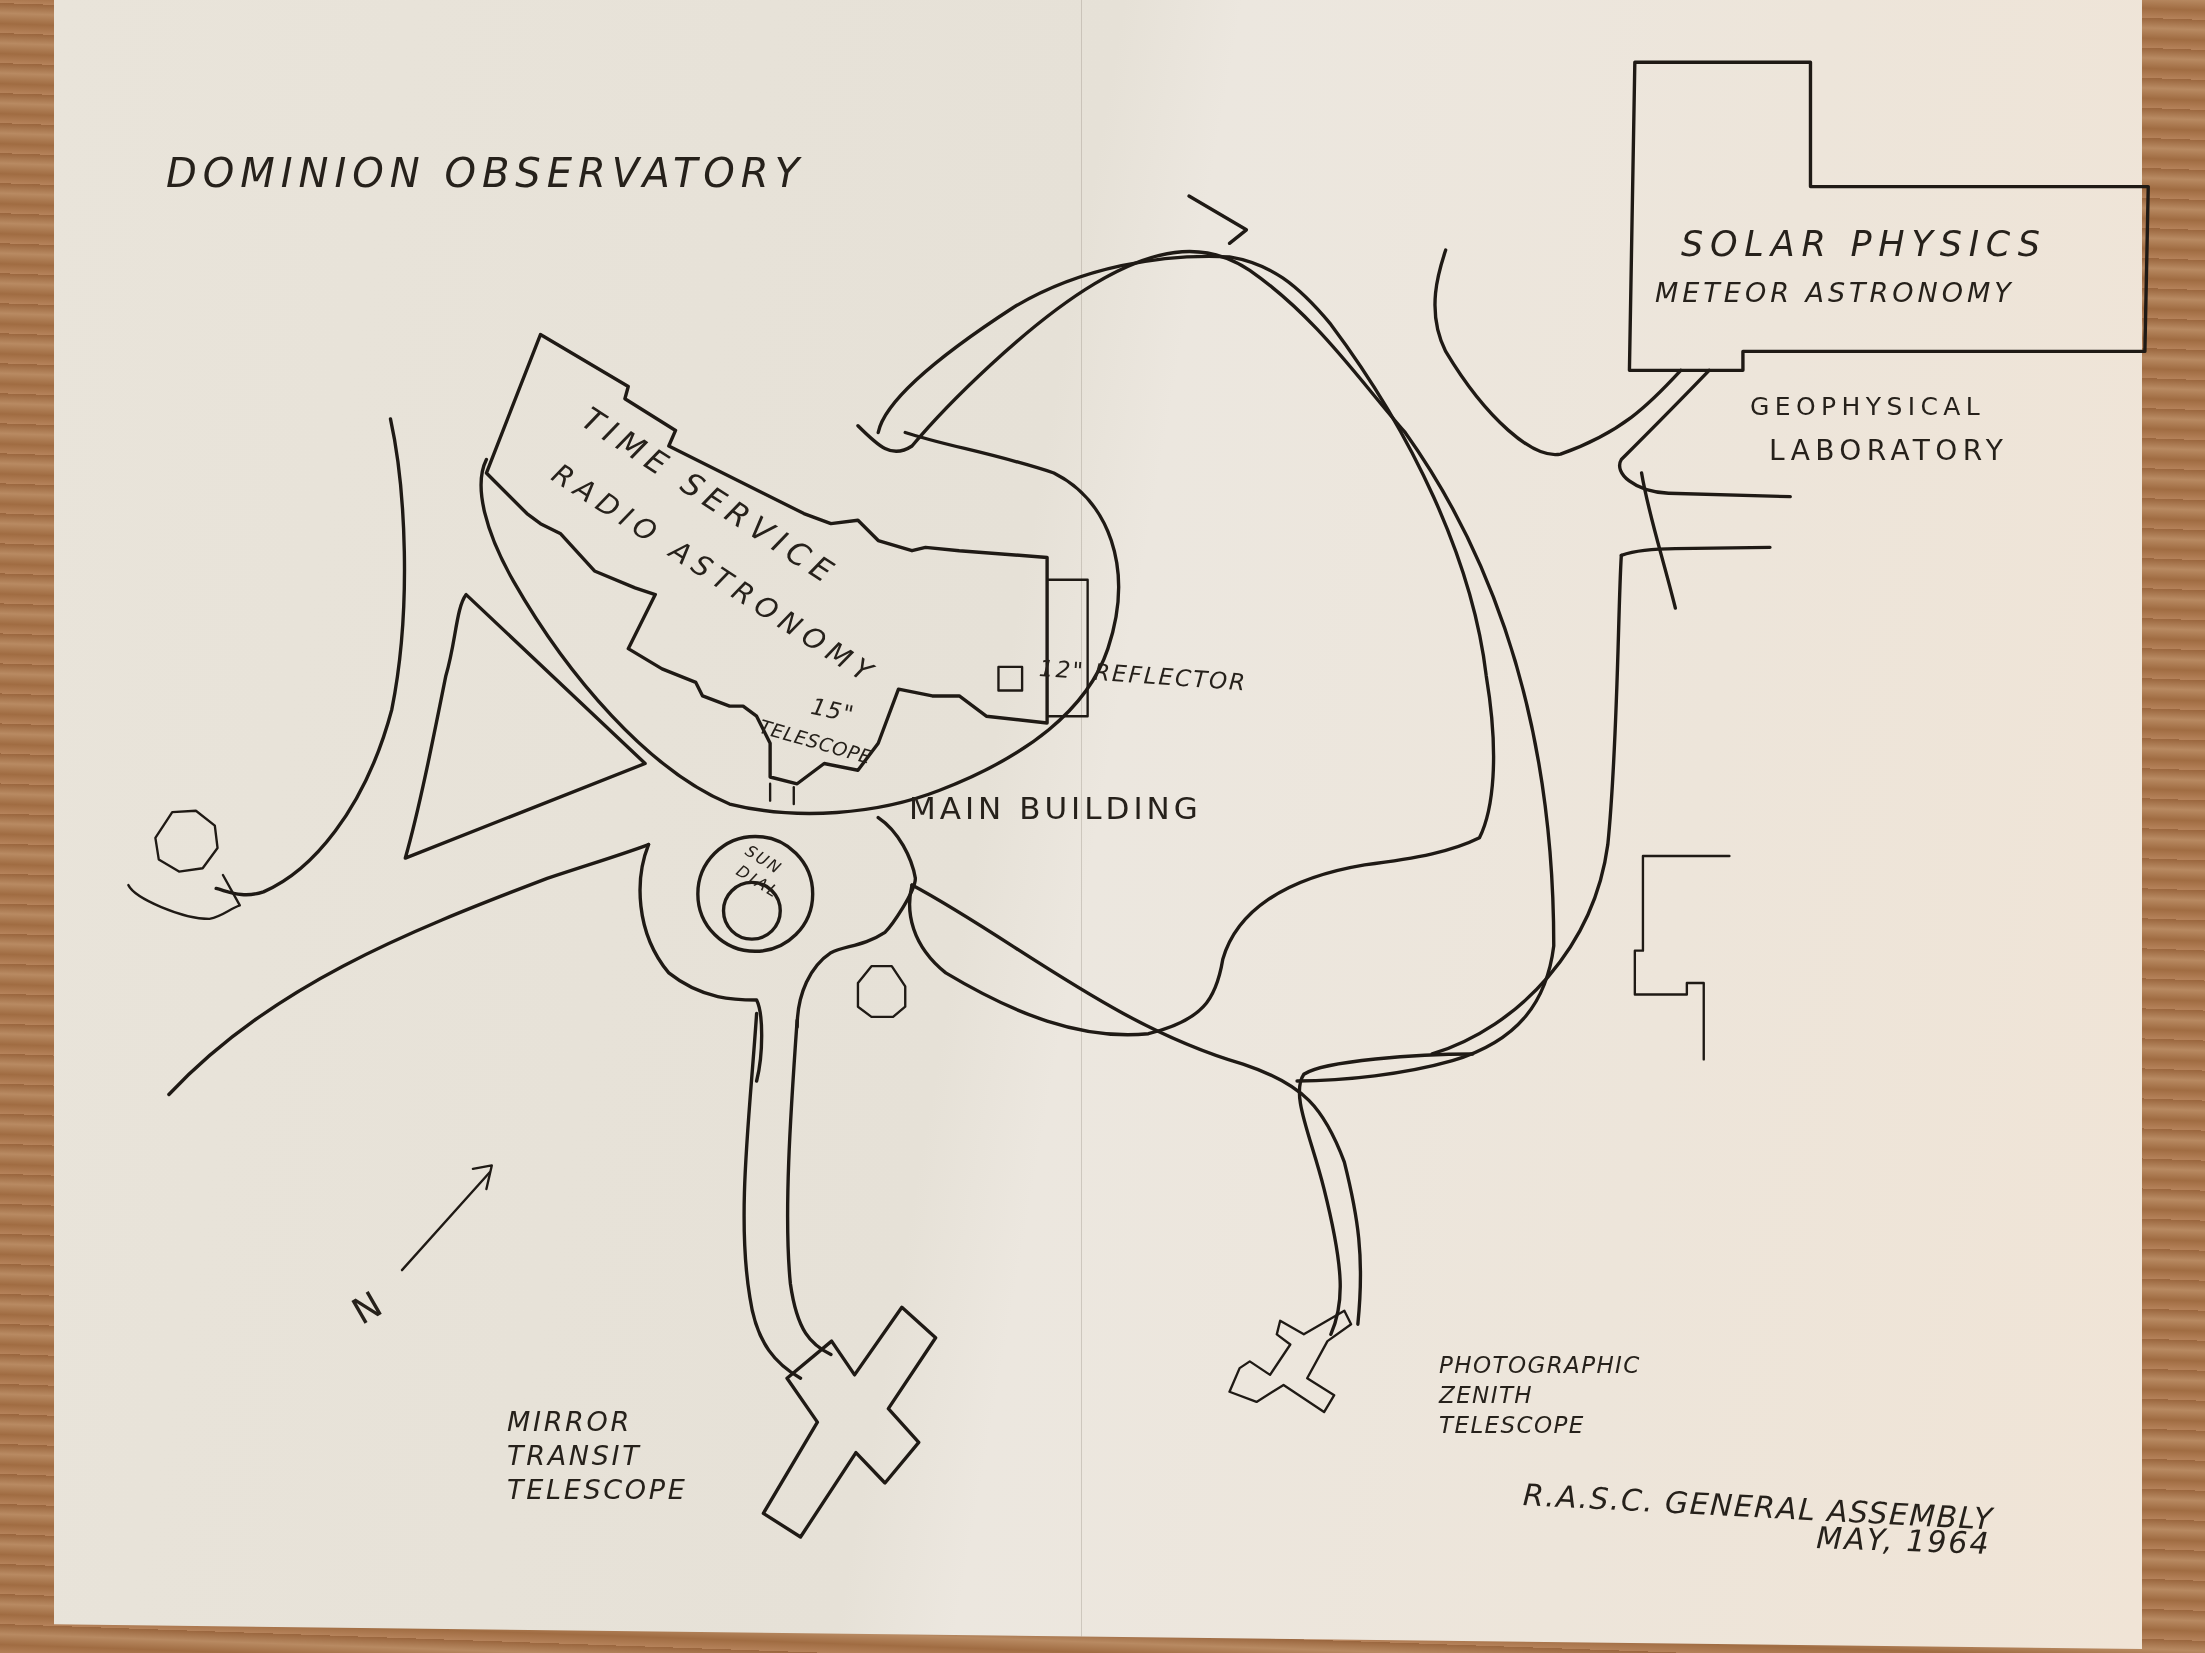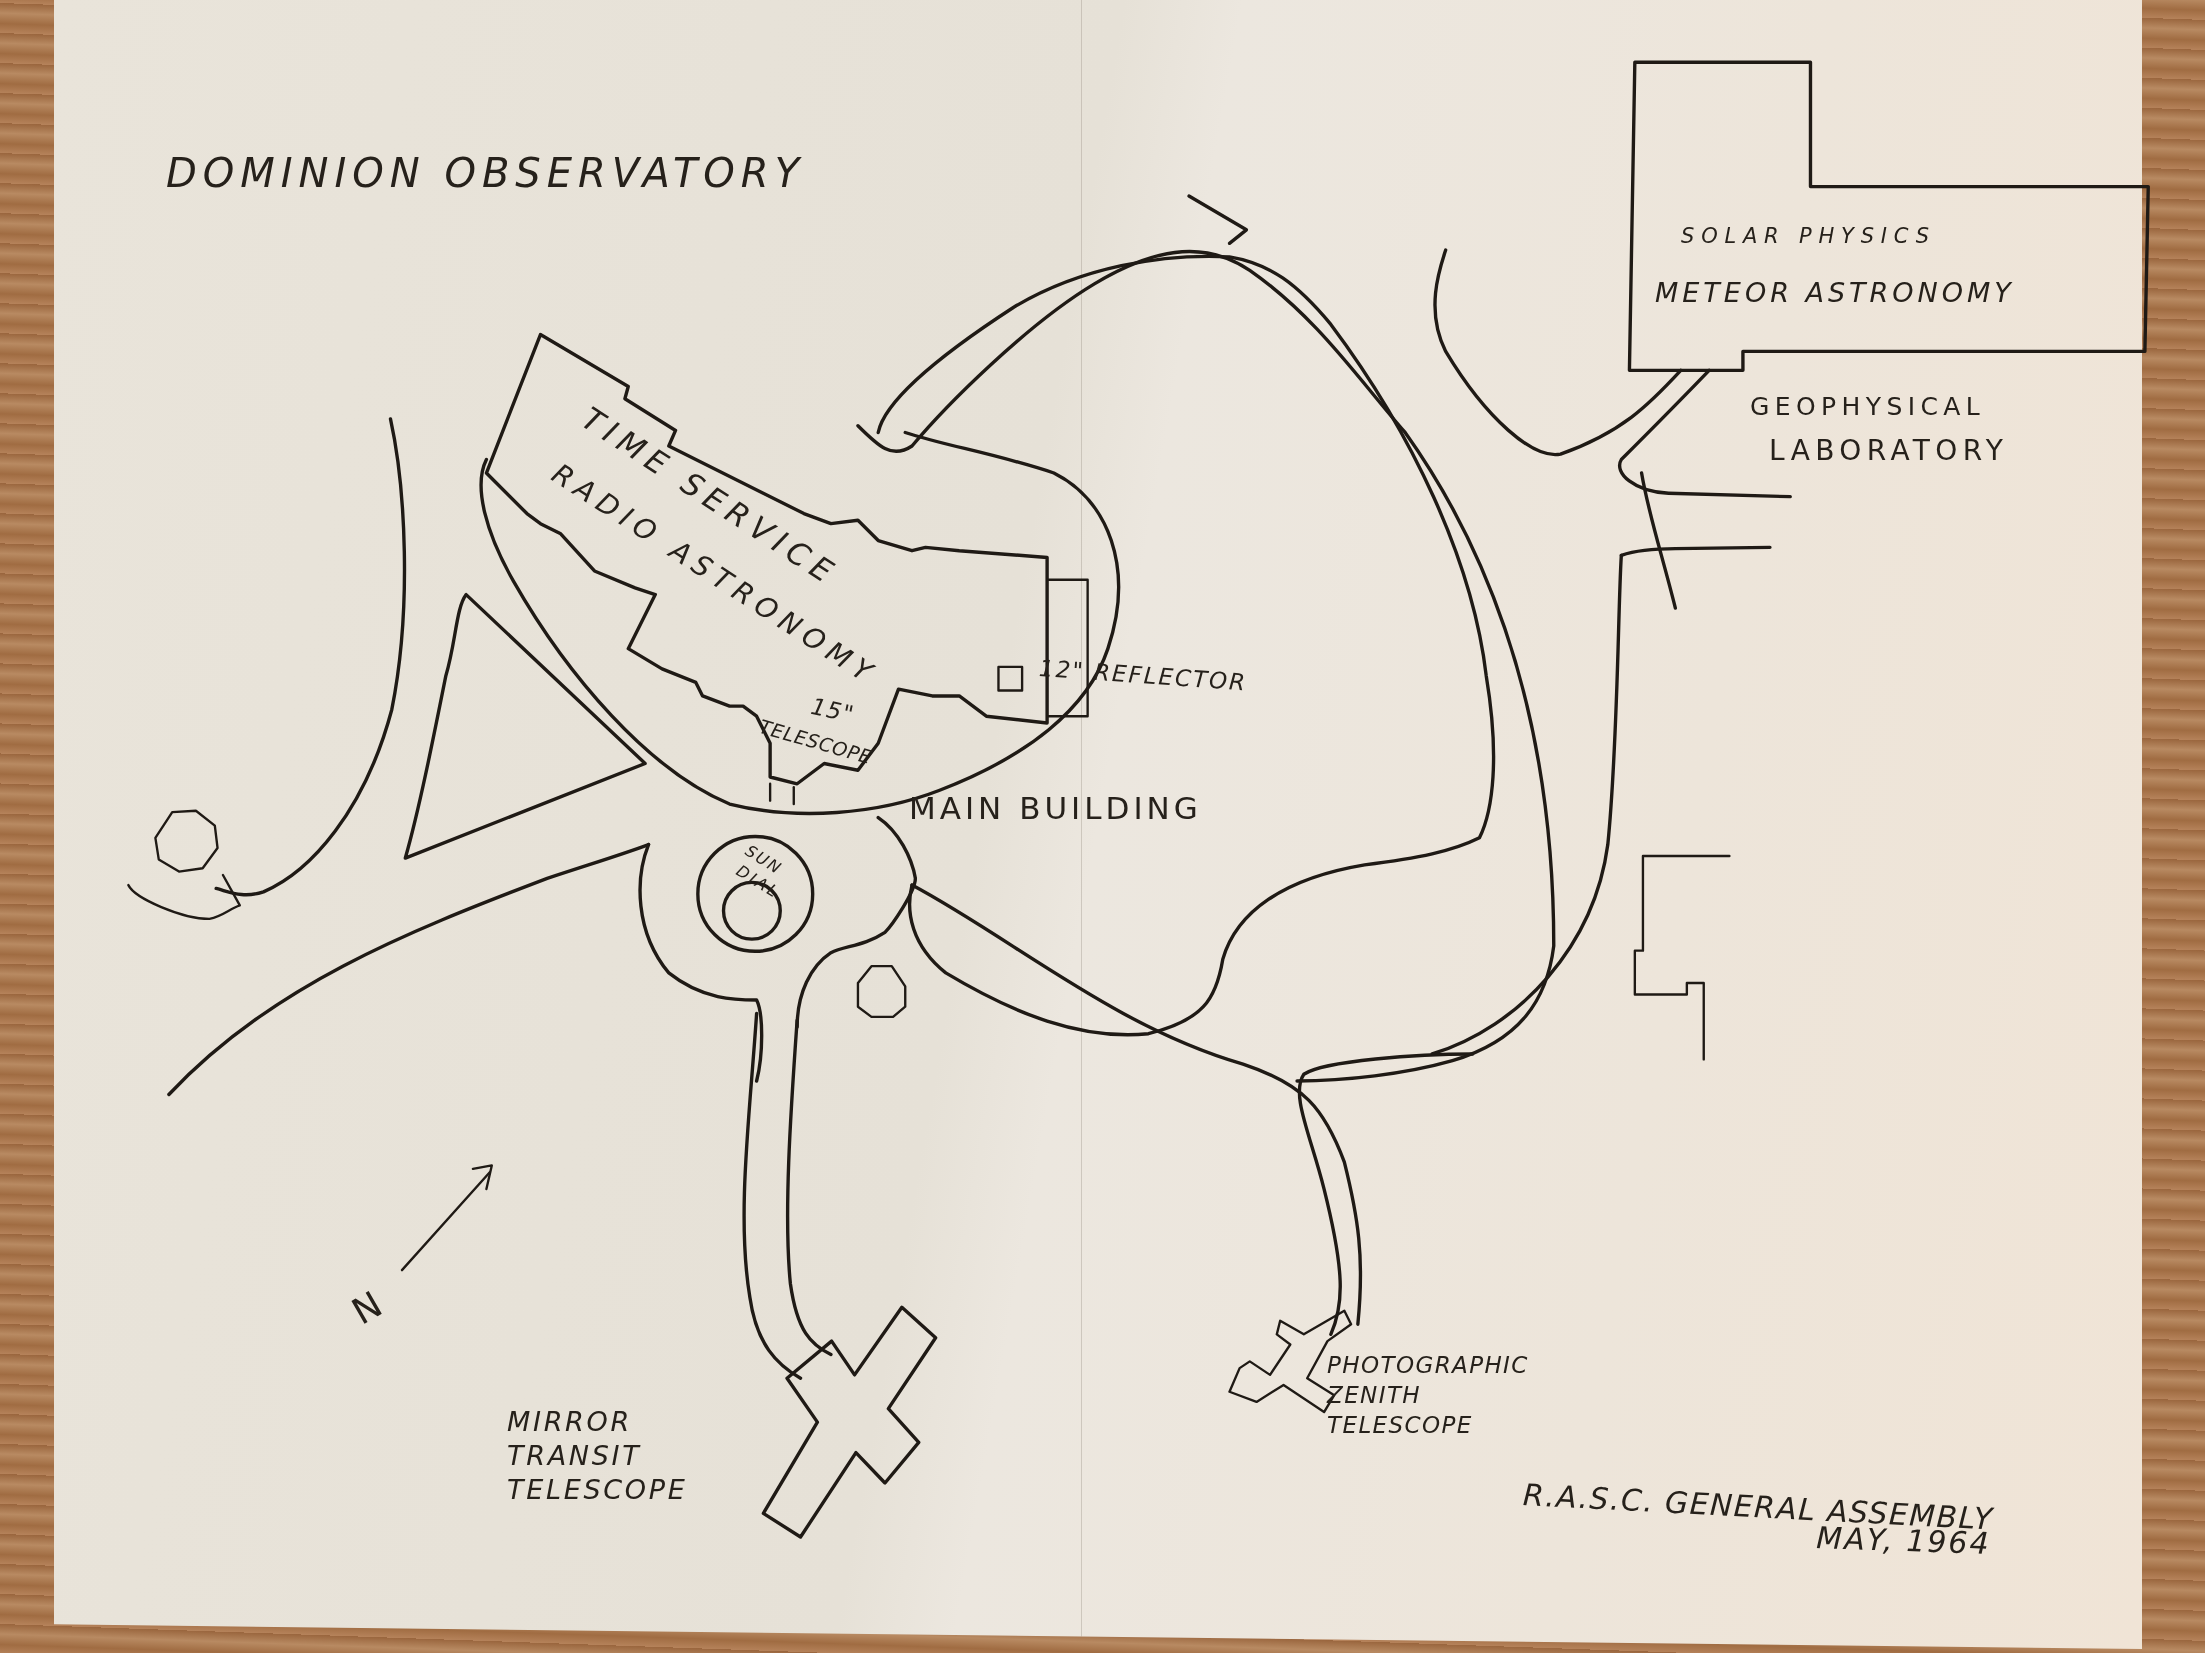--- a/index.html
+++ b/index.html
@@ -24,34 +24,34 @@
   svg.map path, svg.map polygon, svg.map polyline, svg.map line, svg.map circle, svg.map rect {
     fill: none; stroke: #1f1a15; stroke-width: 5; stroke-linejoin: round; stroke-linecap: round;
   }
   svg.map .thin { stroke-width: 3.5; }
   .lbl {
     position: absolute; color: #26211b; white-space: nowrap;
     font-family: "DejaVu Sans", sans-serif; font-style: oblique; letter-spacing: 4px;
     transform-origin: left top;
   }
   .title { left: 166px; top: 150px; font-size: 40px; letter-spacing: 6px; }
-  .solar { left: 1681px; top: 224px; font-size: 21px; letter-spacing: 6.8px; }
+  .solar { left: 1681px; top: 224px; font-size: 35px; letter-spacing: 6.8px; }
   .meteor { left: 1655px; top: 277px; font-size: 27px; letter-spacing: 4px; }
   .geo1 { left: 1750px; top: 392px; font-size: 25px; letter-spacing: 5.4px; font-style: normal; }
   .geo2 { left: 1769px; top: 434px; font-size: 28px; letter-spacing: 5.4px; font-style: normal; }
   .time { left: 595px; top: 400px; font-size: 31px; transform: rotate(33deg); letter-spacing: 6.8px; }
   .radio { left: 564px; top: 457px; font-size: 28px; transform: rotate(33deg); letter-spacing: 6.8px; }
   .fifteen { left: 814px; top: 693px; font-size: 23px; transform: rotate(12deg); letter-spacing: 1.4px; }
   .telescope15 { left: 763px; top: 715px; font-size: 19px; transform: rotate(16deg); letter-spacing: 0.7px; }
   .reflector { left: 1040px; top: 655px; font-size: 23px; transform: rotate(4deg); letter-spacing: 2px; }
   .mainbldg { left: 909px; top: 748px; font-size: 31px; letter-spacing: 4px; font-style: normal; margin-top: 42px; }
   .sun { left: 752px; top: 841px; font-size: 16px; transform: rotate(32deg); letter-spacing: 2px; }
   .dial { left: 743px; top: 861px; font-size: 16px; transform: rotate(32deg); letter-spacing: 2.7px; }
   .mirror { left: 507px; top: 1405px; font-size: 27px; letter-spacing: 2.7px; line-height: 34px; }
-  .pzt { left: 1327px; top: 1350px; font-size: 23px; letter-spacing: 1.4px; line-height: 30px; }
+  .pzt { left: 1439px; top: 1350px; font-size: 23px; letter-spacing: 1.4px; line-height: 30px; }
   .rasc { left: 1524px; top: 1477px; font-size: 30px; letter-spacing: 1.4px; transform: rotate(3deg); }
   .may { left: 1817px; top: 1520px; font-size: 30px; letter-spacing: 2px; transform: rotate(2deg); }
   .north { left: 345px; top: 1297px; font-size: 36px; font-style: normal; transform: rotate(-30deg); }
   .block { display: block; }
 </style>
 </head>
 <body>
 
 <div class="paper">
   <div class="fold"></div>

